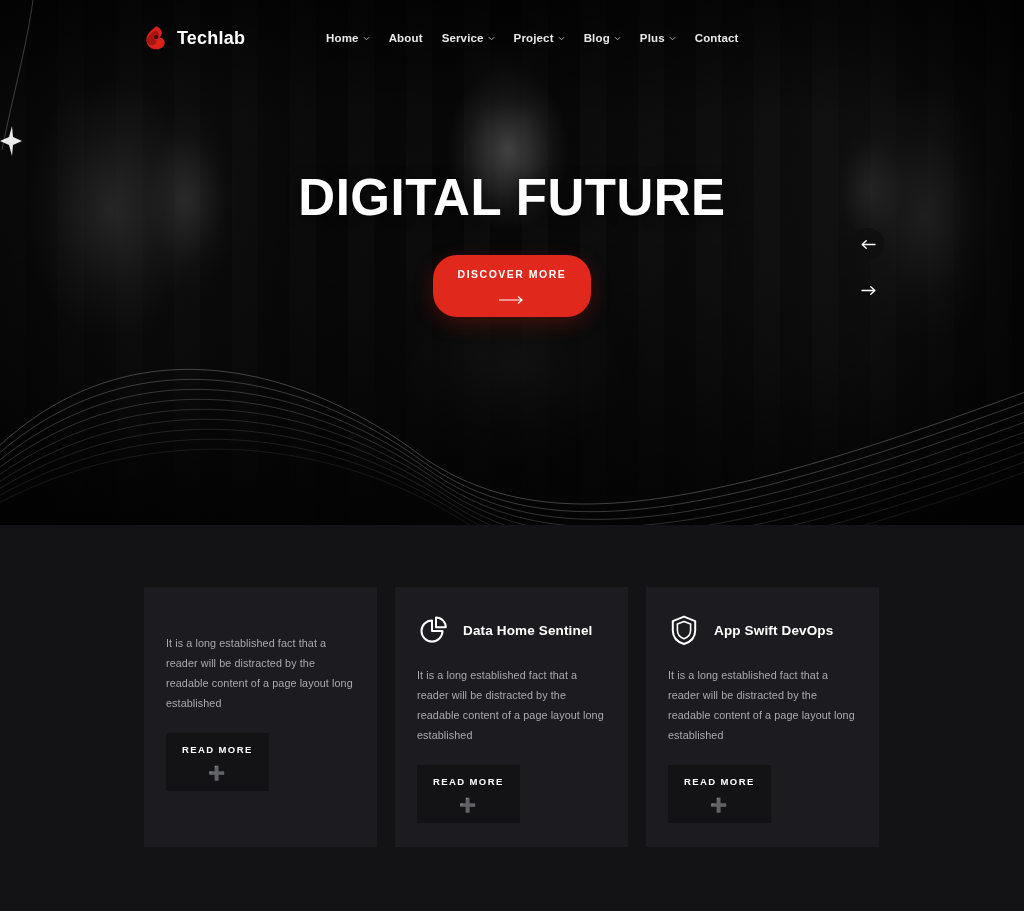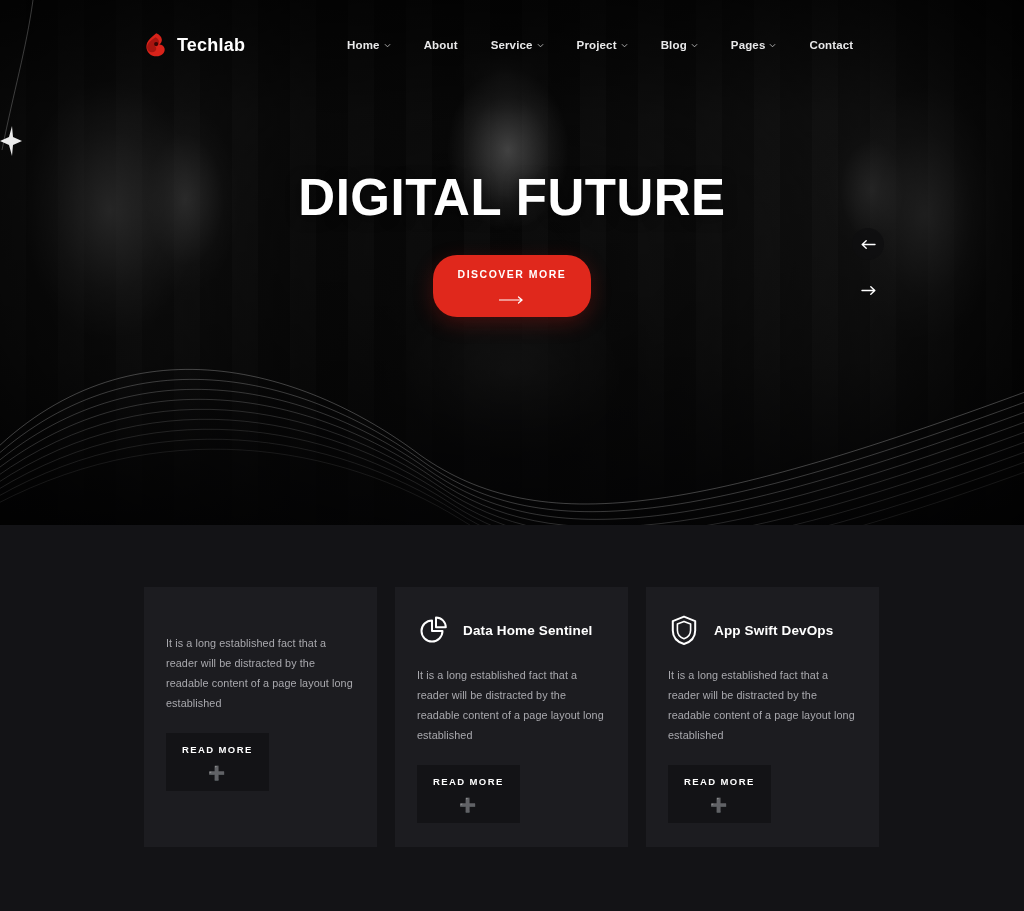--- a/index.html
+++ b/index.html
@@ -44,30 +44,30 @@
     position:absolute; inset:0;
     background:
       radial-gradient(ellipse 700px 420px at 512px 250px, rgba(0,0,0,.28) 0%, rgba(0,0,0,.62) 62%, rgba(0,0,0,.88) 100%),
       linear-gradient(180deg, rgba(0,0,0,.55) 0%, rgba(0,0,0,.15) 22%, rgba(0,0,0,.35) 70%, rgba(10,10,12,.95) 100%);
   }
   .hero-waves { position:absolute; left:0; bottom:0; width:1024px; height:200px; }
   .hero-sparkle { position:absolute; left:0; top:126px; }
 
   
   .site-header {
-    position:absolute; top:16px; left:0; right:0; height:58px;
+    position:absolute; top:9px; left:0; right:0; height:58px;
     display:flex; align-items:center; z-index:20;
     padding:0 24px 0 0;
   }
   .brand { display:flex; align-items:center; gap:9px; margin-left:144px; }
   .brand-mark { width:24px; height:26px; flex:none; }
   .brand-name {
     font-size:18px; font-weight:700; letter-spacing:.2px; color:#fff;
   }
-  .main-nav { display:flex; align-items:center; gap:33px; margin-left:102px; }
+  .main-nav { display:flex; align-items:center; gap:19px; margin-left:81px; }
   .nav-item {
     display:flex; align-items:center; gap:4px;
     font-size:11.5px; font-weight:600; color:#e9e9ea; cursor:pointer;
     letter-spacing:.15px; white-space:nowrap;
   }
   .chev { width:7px; height:5px; opacity:.85; }
   .help-block {
     margin-left:auto; display:flex; align-items:center; gap:10px;
     padding-right:116px;
   }
@@ -213,21 +213,21 @@
             <path d="M1 1 L4 4 L7 1" stroke="#ddd" stroke-width="1" fill="none"></path>
           </svg>
       </span>
       <span class="nav-item">
         <span>Blog</span>
         <svg class="chev" viewBox="0 0 8 5">
             <path d="M1 1 L4 4 L7 1" stroke="#ddd" stroke-width="1" fill="none"></path>
           </svg>
       </span>
       <span class="nav-item">
-        <span>Pages</span>
+        <span>Plus</span>
         <svg class="chev" viewBox="0 0 8 5">
             <path d="M1 1 L4 4 L7 1" stroke="#ddd" stroke-width="1" fill="none"></path>
           </svg>
       </span>
       <span class="nav-item">
         <span>Contact</span>
       </span>
     </nav>
 
   </header>

